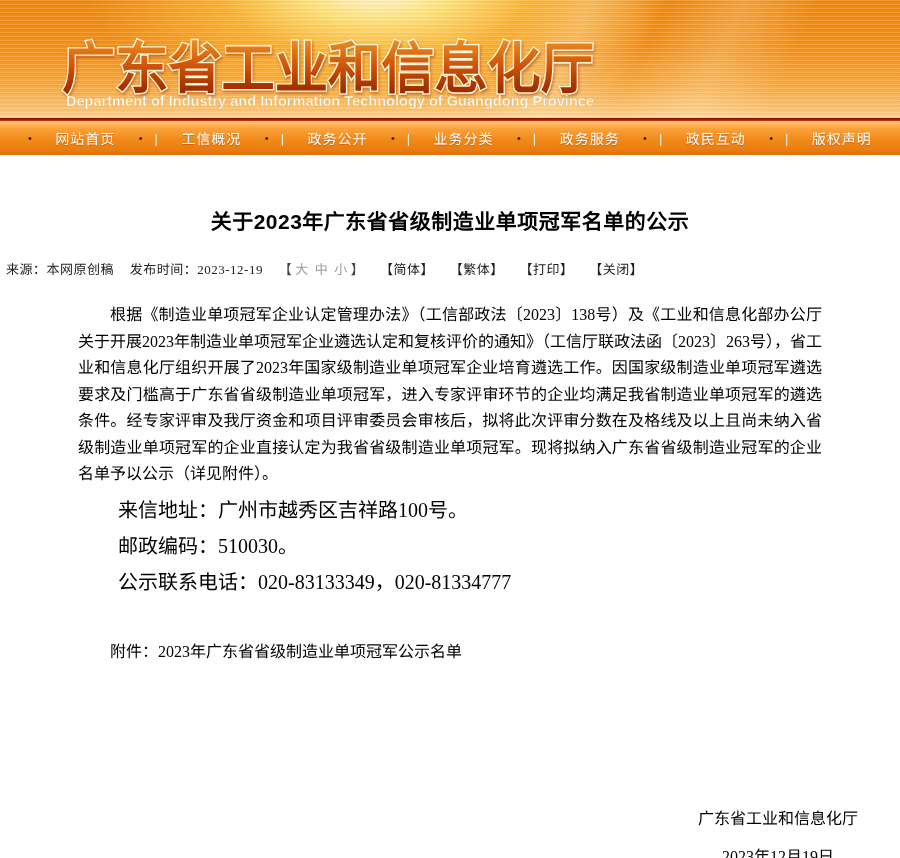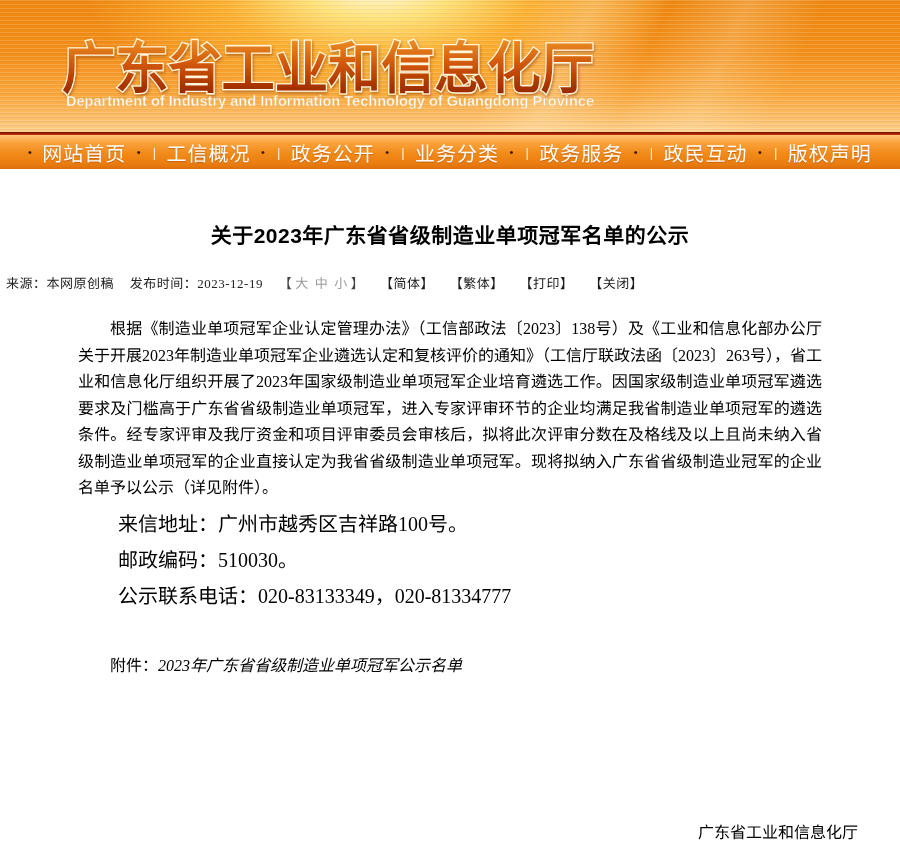--- a/index.html
+++ b/index.html
@@ -1,21 +1,21 @@
 <!DOCTYPE html>
 <html lang="zh-CN"><head>
 <meta charset="utf-8">
 <style>
   * { margin:0; padding:0; box-sizing:border-box; }
   html,body { width:900px; height:858px; background:#ffffff; }
   body { font-family:"Liberation Serif","DejaVu Serif",serif; overflow:hidden; }
 
   
   .banner{
-    position:relative; width:900px; height:132px; overflow:hidden;
+    position:relative; width:900px; height:118px; overflow:hidden;
     background:
       linear-gradient(115deg, rgba(255,255,255,0) 55%, rgba(255,235,190,.35) 62%, rgba(255,255,255,0) 70%, rgba(255,240,200,.25) 78%, rgba(255,255,255,0) 86%),
       radial-gradient(ellipse 420px 180px at 42% -10%, #fffbe2 0%, #ffe27a 18%, rgba(255,190,60,.75) 38%, rgba(250,150,30,0) 70%),
       linear-gradient(180deg, #ee870f 0%, #f28f1a 40%, #f9a83e 72%, #fcc270 92%, #fdd08d 100%);
   }
   .banner::before{ 
     content:""; position:absolute; inset:0;
     background:repeating-linear-gradient(180deg, rgba(255,255,255,.16) 0 1px, rgba(190,80,0,.08) 1px 2px, rgba(255,255,255,0) 2px 4px);
     pointer-events:none;
   }
@@ -23,21 +23,21 @@
 
   
   .nav-topline{ width:900px; height:3px; background:linear-gradient(180deg,#6e1200 0%,#a02000 55%,#d23c00 100%); }
   .navbar{
     width:900px; height:34px; display:flex; align-items:center;
     justify-content:space-between; padding:0 28px;
     background:linear-gradient(180deg,#ffc579 0%, #faa33c 22%, #f18a18 55%, #ea7d10 85%, #dd6f0a 100%);
     font-family:"Liberation Sans","DejaVu Sans",sans-serif;
   }
   .nav-item{
-    color:#ffffff; font-size:20px; letter-spacing:1px; cursor:pointer;
+    color:#ffffff; font-size:14px; letter-spacing:1px; cursor:pointer;
     text-shadow:0 1px 1px rgba(150,60,0,.45); white-space:nowrap;
   }
   .nav-dot{ color:#3a1600; font-size:11px; line-height:34px; }
   .nav-sep{ display:flex; gap:12px; align-items:center; }
   .nav-pipe{ color:#fff1dd; font-size:13px; }
 
   
   .content{ width:900px; height:703px; background:#fff; position:relative; }
   .article-title{
     padding-top:50px; text-align:center; font-size:21px; font-weight:bold; color:#000;
@@ -55,21 +55,21 @@
   .para{
     font-size:16px; line-height:26.5px; color:#000; text-align:justify;
     text-indent:2em; margin-bottom:9px;
   }
   .contact-line{
     font-size:20px; line-height:27px; color:#000; text-indent:2em; margin-top:9px;
   }
   .attachment-line{
     font-size:16px; line-height:27px; color:#000; text-indent:2em; margin-top:42px;
   }
-  .attachment-link{ color:#000; cursor:pointer; text-decoration:none;font-style:italic; }
+  .attachment-link{ color:#000; cursor:pointer; text-decoration:none; }
 
   .signature-block{
     position:absolute; right:42px; top:645px; text-align:center;
     font-size:16px; color:#000; line-height:38px;
   }
 </style>
 </head>
 <body>
 
 <div class="banner">

